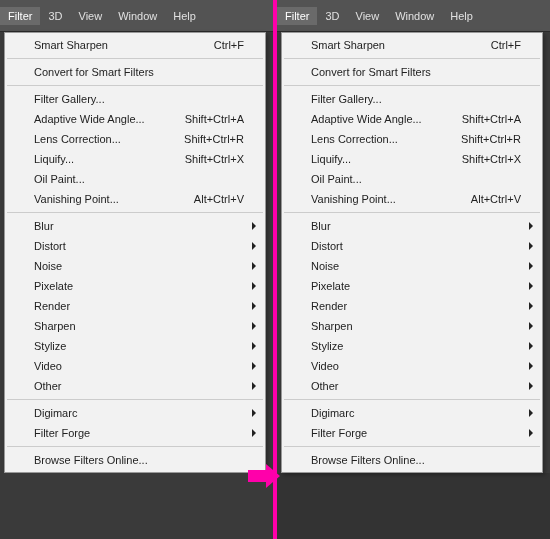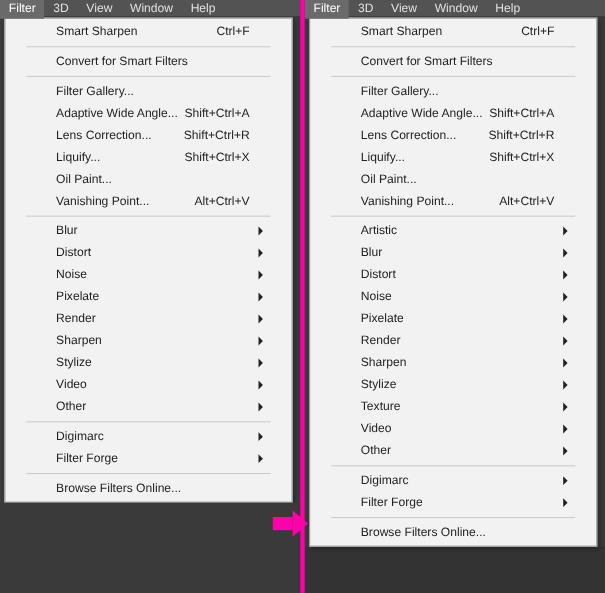--- a/index.html
+++ b/index.html
@@ -16,41 +16,41 @@
     position: absolute;
     top: 0;
     background: #3a3a3a;
   }
   .panel-left { left: 0; width: 273px; }
   .panel-right { right: 0; width: 273px; }
   .menubar {
     display: flex;
     background: #535353;
     color: #e0e0e0;
-    height: 16px;
+    height: 32px;
     align-items: center;
     padding-left: 0;
     border-bottom: 1px solid #2a2a2a;
   }
   .menubar div {
     padding: 3px 8px;
     cursor: default;
   }
   .menubar div.selected {
     background: #6a6a6a;
     color: #fff;
   }
   .dropdown {
     background: #f2f2f2;
     border: 1px solid #999;
     box-shadow: 2px 2px 4px rgba(0,0,0,0.3);
     margin-left: 4px;
     margin-right: 4px;
     color: #222;
-    padding: 2px 18px;
+    padding: 2px 1px;
     width: 262px;
   }
   .item {
     display: flex;
     justify-content: space-between;
     align-items: center;
     padding: 3px 20px 3px 28px;
     cursor: default;
     height: 20px;
     position: relative;
@@ -229,45 +229,39 @@
       </div>
       <div class="item">
         <span class="label">Oil Paint...</span>
       </div>
       <div class="item">
         <span class="label">Vanishing Point...</span>
         <span class="shortcut">Alt+Ctrl+V</span>
       </div>
       <div class="sep"></div>
       <div class="item sub">
-        <span class="label">Artistic</span>
-      </div>
-      <div class="item sub">
         <span class="label">Blur</span>
       </div>
       <div class="item sub">
         <span class="label">Distort</span>
       </div>
       <div class="item sub">
         <span class="label">Noise</span>
       </div>
       <div class="item sub">
         <span class="label">Pixelate</span>
       </div>
       <div class="item sub">
         <span class="label">Render</span>
       </div>
       <div class="item sub">
         <span class="label">Sharpen</span>
       </div>
       <div class="item sub">
         <span class="label">Stylize</span>
-      </div>
-      <div class="item sub">
-        <span class="label">Texture</span>
       </div>
       <div class="item sub">
         <span class="label">Video</span>
       </div>
       <div class="item sub">
         <span class="label">Other</span>
       </div>
       <div class="sep"></div>
       <div class="item sub">
         <span class="label">Digimarc</span>

